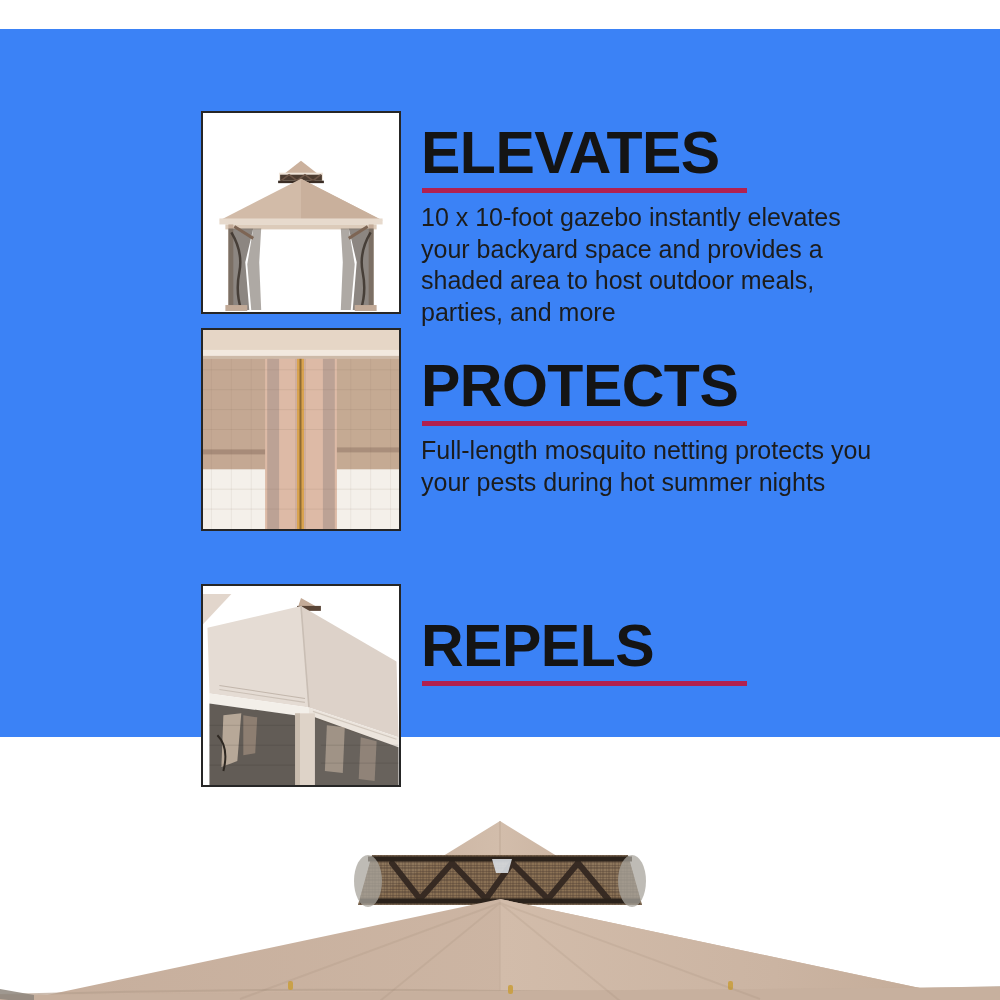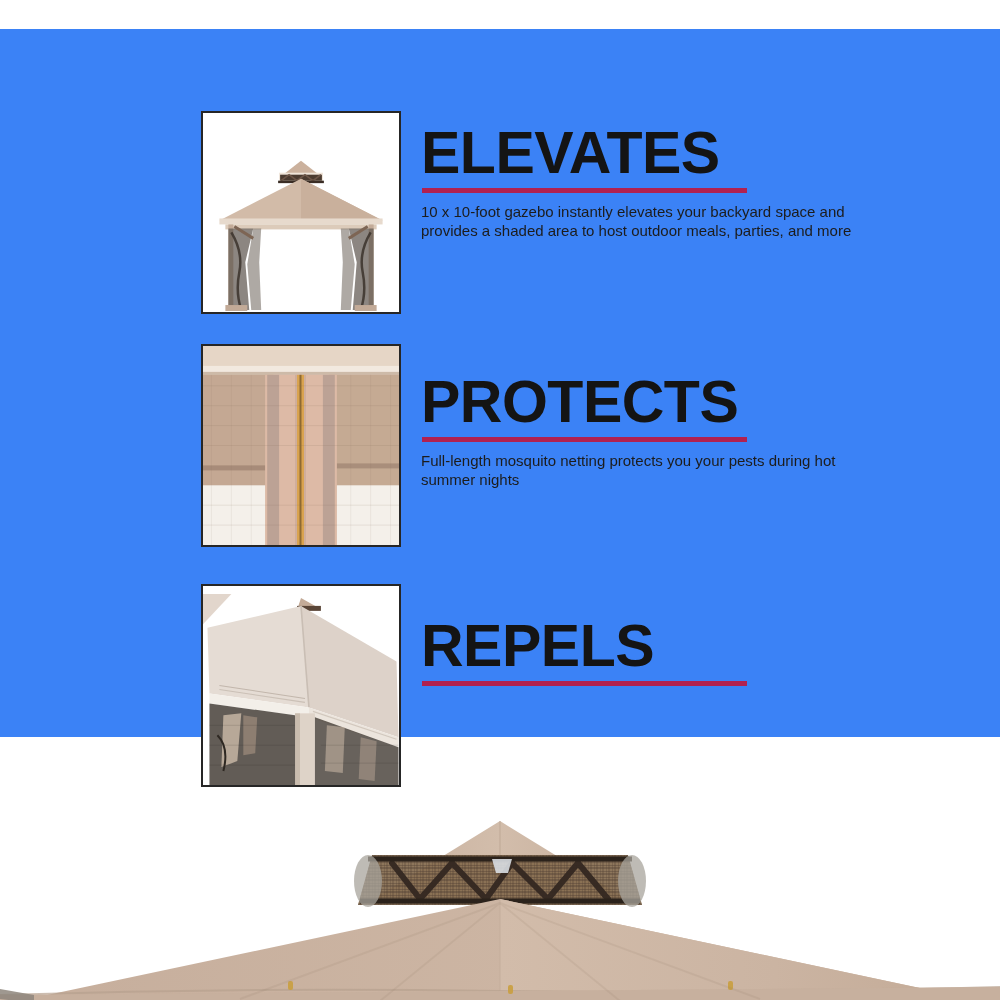--- a/index.html
+++ b/index.html
@@ -25,21 +25,21 @@
     margin-top: 29px;
   }
 
   
   .feature-row {
     position: absolute;
     left: 0;
     width: 1000px;
   }
   .feature-row.r1 { top: 82px;  height: 205px; }
-  .feature-row.r2 { top: 315px; height: 205px; }
+  .feature-row.r2 { top: 299px; height: 205px; }
   .feature-row.r3 { top: 555px; height: 205px; }
 
   .thumb {
     position: absolute;
     left: 201px;
     top: 0;
     width: 200px;
     height: 203px;
     border: 2px solid #262626;
     box-sizing: border-box;
@@ -68,21 +68,21 @@
     white-space: nowrap;
     font-family: "Liberation Sans", sans-serif;
   }
   .title-rule {
     width: 325px;
     height: 5px;
     background: #b12150;
     margin: 5px 0 9px 1px;
   }
   .feature-desc {
-    font-size: 15px;
+    font-size: 25px;
     line-height: 1.27;
     color: #1c1c1c;
     margin: 0;
     max-width: 470px;
     font-family: "Liberation Sans", sans-serif;
   }
 
   
   #hero {
     position: absolute;

